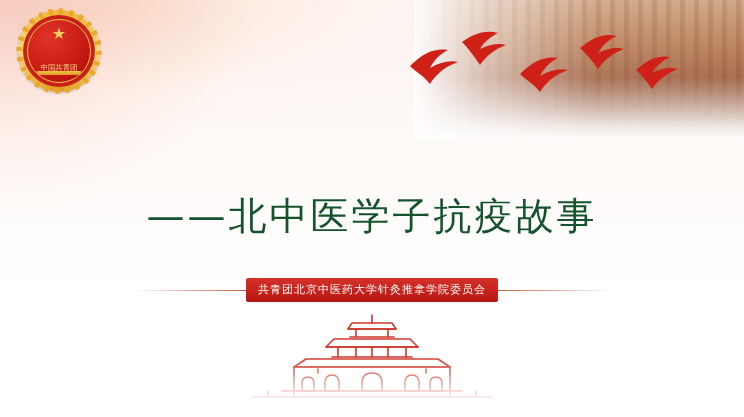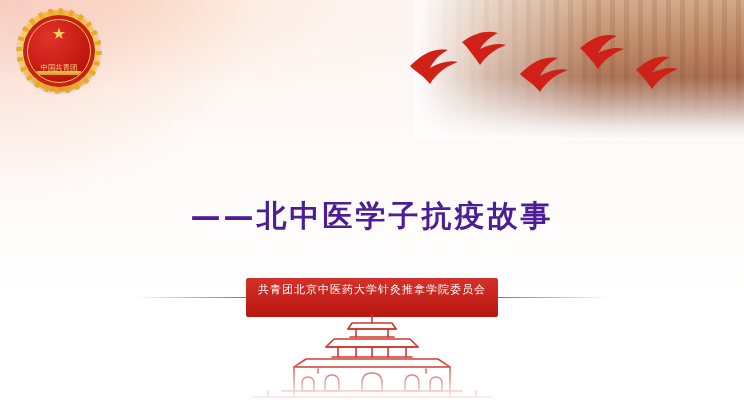--- a/index.html
+++ b/index.html
@@ -193,25 +193,25 @@
     color: #c0170f;
     text-shadow: 1px 1px 0 rgba(140,10,5,0.25);
   }
   .title-sub {
     position: absolute;
     left: 0;
     right: 0;
     top: 196px;
     text-align: center;
     font-family: "DejaVu Sans", sans-serif;
-    font-weight: bold;
-    font-size: 30px;
+    font-weight: normal;
+    font-size: 38px;
     line-height: 40px;
     letter-spacing: 3px;
-    color: #4c1d95;
+    color: #14532d;
   }
 
   
   .org-wrap {
     position: absolute;
     left: 0;
     right: 0;
     top: 278px;
     display: flex;
     align-items: center;
@@ -225,21 +225,21 @@
   }
   .org-line.right {
     background: linear-gradient(90deg, #cf5a47 0%, rgba(200,40,30,0) 100%);
   }
   .org-pill {
     background: linear-gradient(180deg, #d4312a 0%, #b81610 100%);
     color: #ffffff;
     font-family: "DejaVu Sans", sans-serif;
     font-size: 11px;
     letter-spacing: 1px;
-    padding: 4px 12px 20px;
+    padding: 4px 12px 5px;
     border-radius: 2px;
     white-space: nowrap;
   }
 
   
   .gate {
     position: absolute;
     left: 50%;
     transform: translateX(-50%);
     bottom: 18px;

